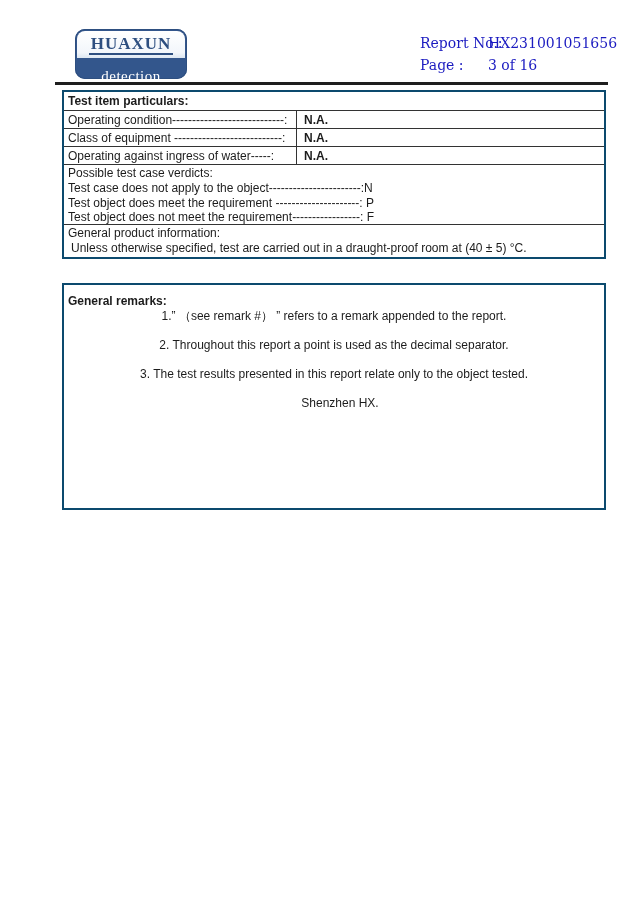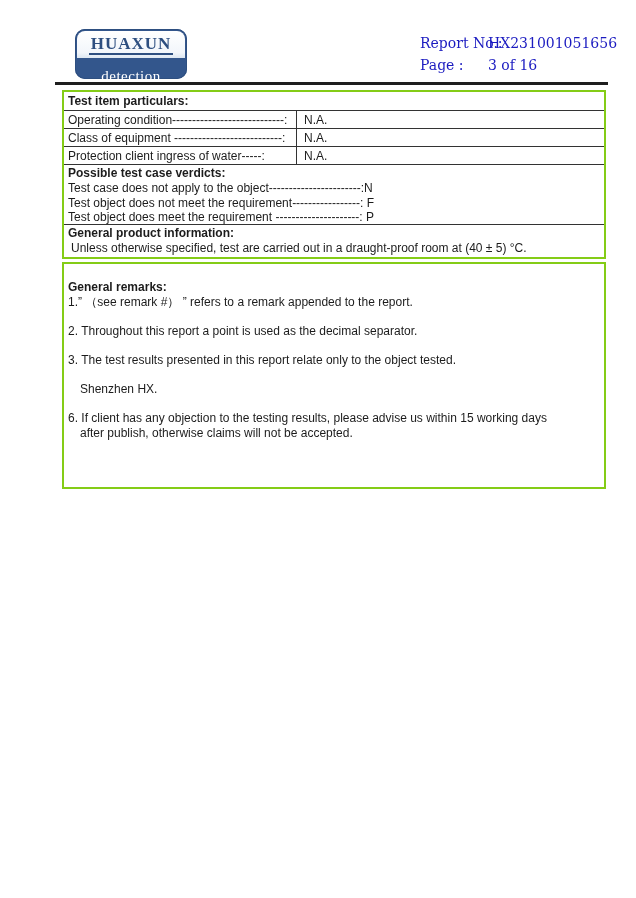--- a/index.html
+++ b/index.html
@@ -52,49 +52,49 @@
   .double-rule {
     position: absolute; left: 55px; top: 82px; width: 553px;
     height: 2px;
     border-top: 2px solid #1e1e1e;
     border-bottom: 1.5px solid #1e1e1e;
   }
 
   
   .box {
     position: absolute; left: 62px; width: 544px;
-    border: 2px solid #84cc16;
+    border: 2px solid #0c4a6e;
     background: #fff;
     font-size: 12px;
   }
   .box1 { top: 90px; height: 169px; }
-  .box2 { top: 262px; height: 227px; padding: 16px 4px; }
+  .box2 { top: 283px; height: 227px; padding: 9px 4px; }
 
   .title-row {
     height: 19px; line-height: 16px;
     font-weight: bold; padding: 1px 4px;
     border-bottom: 1px solid #333;
   }
   .two-col {
     display: grid; grid-template-columns: 233px 1fr;
     height: 18px; border-bottom: 1px solid #333;
   }
   .two-col .cell { line-height: 16px; padding: 1px 4px; white-space: nowrap; overflow: hidden; }
   .two-col .label { border-right: 1px solid #333; }
-  .two-col .value { padding-left: 7px; }
+  .two-col .value { padding-left: 7px; font-weight: bold; }
 
   .section { padding: 1px 4px; }
   .verdicts { height: 60px; border-bottom: 1px solid #333; }
-  .sec-title { font-weight: bold; line-height: 15px; white-space: nowrap; }
+  .sec-title { font-weight: normal; line-height: 15px; white-space: nowrap; }
   .sec-line { line-height: 14.5px; white-space: nowrap; }
   .product-line { padding-left: 3px; }
 
   
   .remarks-title { font-weight: bold; line-height: 15px; }
-  .remark-item { margin-bottom: 14.5px; }
+  .remark-item { margin-bottom: 14.5px; text-align: center; }
   .remark-item:last-child { margin-bottom: 0; }
   .remark-line { line-height: 14.5px; white-space: nowrap; }
   .remark-cont { padding-left: 12px; }
 </style>
 </head>
 <body>
 
 <div class="page">
 
   <div class="logo">
@@ -120,29 +120,29 @@
 
     <div class="two-col">
       <div class="cell label">Operating condition----------------------------:</div>
       <div class="cell value">N.A.</div>
     </div>
     <div class="two-col">
       <div class="cell label">Class of equipment ---------------------------:</div>
       <div class="cell value">N.A.</div>
     </div>
     <div class="two-col">
-      <div class="cell label">Protection client ingress of water-----:</div>
+      <div class="cell label">Operating against ingress of water-----:</div>
       <div class="cell value">N.A.</div>
     </div>
 
     <div class="section verdicts">
       <div class="sec-title">Possible test case verdicts:</div>
       <div class="sec-line">Test case does not apply to the object-----------------------:N</div>
+      <div class="sec-line">Test object does meet the requirement ---------------------: P</div>
       <div class="sec-line">Test object does not meet the requirement-----------------: F</div>
-      <div class="sec-line">Test object does meet the requirement ---------------------: P</div>
     </div>
 
     <div class="section">
       <div class="sec-title">General product information:</div>
       <div class="sec-line product-line">Unless otherwise specified, test are carried out in a draught-proof room at (40 ± 5) °C.</div>
     </div>
   </div>
 
   <div class="box box2">
     <div class="remarks-title">General remarks:</div>
@@ -152,19 +152,15 @@
     </div>
     <div class="remark-item">
       <div class="remark-line">2. Throughout this report a point is used as the decimal separator.</div>
     </div>
     <div class="remark-item">
       <div class="remark-line">3. The test results presented in this report relate only to the object tested.</div>
     </div>
     <div class="remark-item">
       <div class="remark-line remark-cont">Shenzhen HX.</div>
     </div>
-    <div class="remark-item">
-      <div class="remark-line">6. If client has any objection to the testing results, please advise us within 15 working days</div>
-      <div class="remark-line remark-cont">after publish, otherwise claims will not be accepted.</div>
-    </div>
   </div>
 
 </div>
 
 </body></html>

